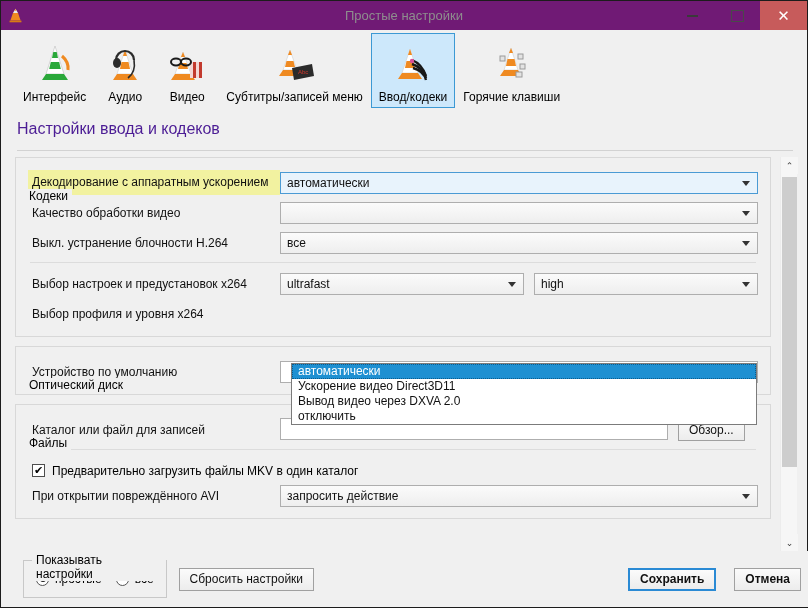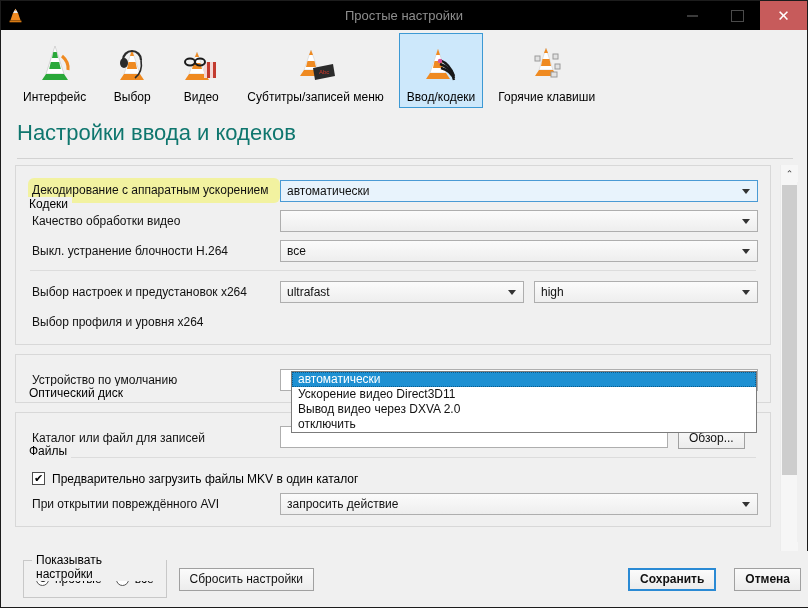--- a/index.html
+++ b/index.html
@@ -17,21 +17,21 @@
     position: relative;
     width: 808px; height: 608px;
     background: #f0f0f0;
     border: 1px solid #1c1c1c;
   }
 
   
   .titlebar {
     position: relative;
     height: 29px;
-    background: #000000;
+    background: #701a75;
     display: flex;
     align-items: center;
   }
   .tb-appicon {
     width: 28px; height: 28px;
     display: flex; align-items: center; justify-content: center;
     flex: 0 0 auto;
   }
   .tb-title {
     position: absolute;
@@ -70,21 +70,21 @@
     font-family: "DejaVu Sans", sans-serif;
   }
 
   
   .toolbar {
     height: 82px;
     background: #f0f0f0;
     display: flex;
     align-items: flex-start;
     padding: 3px 10px 0 14px;
-    gap: 7px;
+    gap: 0px;
   }
   .tool {
     display: flex;
     flex-direction: column;
     align-items: center;
     justify-content: flex-start;
     padding: 4px 7px 3px 7px;
     border: 1px solid transparent;
     cursor: default;
     min-width: 62px;
@@ -104,23 +104,23 @@
     white-space: nowrap;
   }
 
   
   .page-head {
     padding: 8px 0 6px 16px;
     background: #f0f0f0;
   }
   .page-head h1 {
     margin: 0;
-    font-size: 22px;
+    font-size: 16px;
     font-weight: normal;
-    color: #0f766e;
+    color: #4c1d95;
   }
   .head-rule {
     height: 1px;
     background: #d2d2d2;
     margin: 6px 14px 0 16px;
   }
 
   
   .scroll-wrap {
     position: relative;
@@ -161,21 +161,20 @@
     flex: 0 0 252px;
     font-size: 12px;
     color: #111;
     padding-left: 4px;
   }
   .rlabel.hl {
     background: #f2f2a0;
     height: 25px;
     line-height: 25px;
     width: 252px;
-    border-radius: 6px;
   }
   .ctl { flex: 1 1 auto; display: flex; gap: 10px; }
 
   select, .combo, .textbox {
     height: 22px;
     font-family: "Liberation Sans", sans-serif;
     font-size: 12px;
   }
   .combo {
     position: relative;
@@ -391,21 +390,21 @@
         <svg width="42" height="44" viewBox="0 0 42 44">
           <polygon points="21,8 13,32 29,32" fill="#ffffff" stroke="#cfcfcf" stroke-width="0.6"></polygon>
           <polygon points="21,8 19,14 23,14" fill="#ef8a21"></polygon>
           <polygon points="17.5,20 24.5,20 26,27 16,27" fill="#ef8a21"></polygon>
           <polygon points="13,32 29,32 33,38 9,38" fill="#ef8a21"></polygon>
           <path d="M12 18 a9 9 0 0 1 18 0" stroke="#2b2b2b" stroke-width="2.2" fill="none"></path>
           <ellipse cx="13" cy="21" rx="4" ry="5" fill="#2b2b2b"></ellipse>
           <path d="M30 18 q2 12 -6 18" stroke="#2b2b2b" stroke-width="1.6" fill="none"></path>
         </svg>
       </div>
-      <div class="tlabel">Выбор</div>
+      <div class="tlabel">Аудио</div>
     </div>
 
     <div class="tool">
       <div class="glyph">
         <svg width="42" height="44" viewBox="0 0 42 44">
           <polygon points="17,10 9,32 25,32" fill="#ffffff" stroke="#cfcfcf" stroke-width="0.6"></polygon>
           <polygon points="17,10 15,15 19,15" fill="#ef8a21"></polygon>
           <polygon points="13.5,21 20.5,21 22,27 12,27" fill="#ef8a21"></polygon>
           <polygon points="9,32 25,32 29,38 5,38" fill="#ef8a21"></polygon>
           <rect x="24" y="20" width="12" height="16" fill="#c23a2e"></rect>

